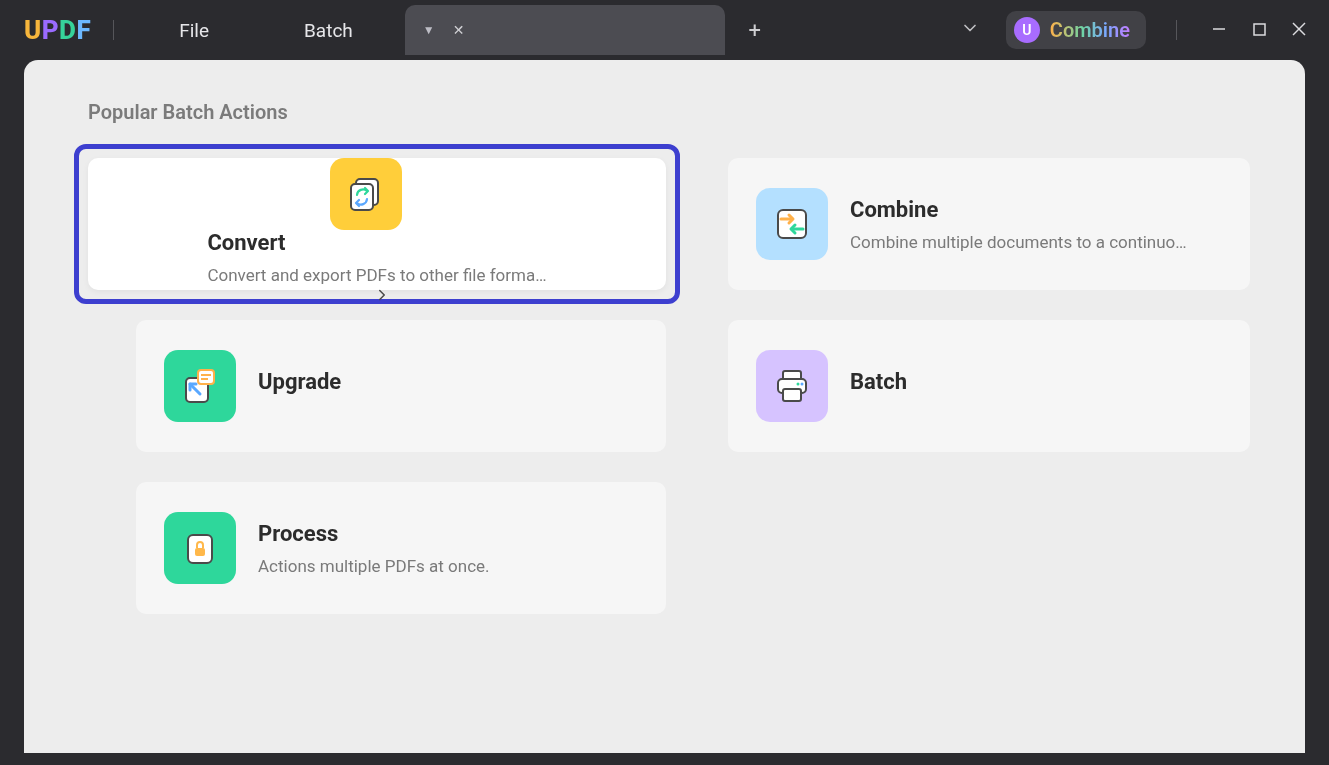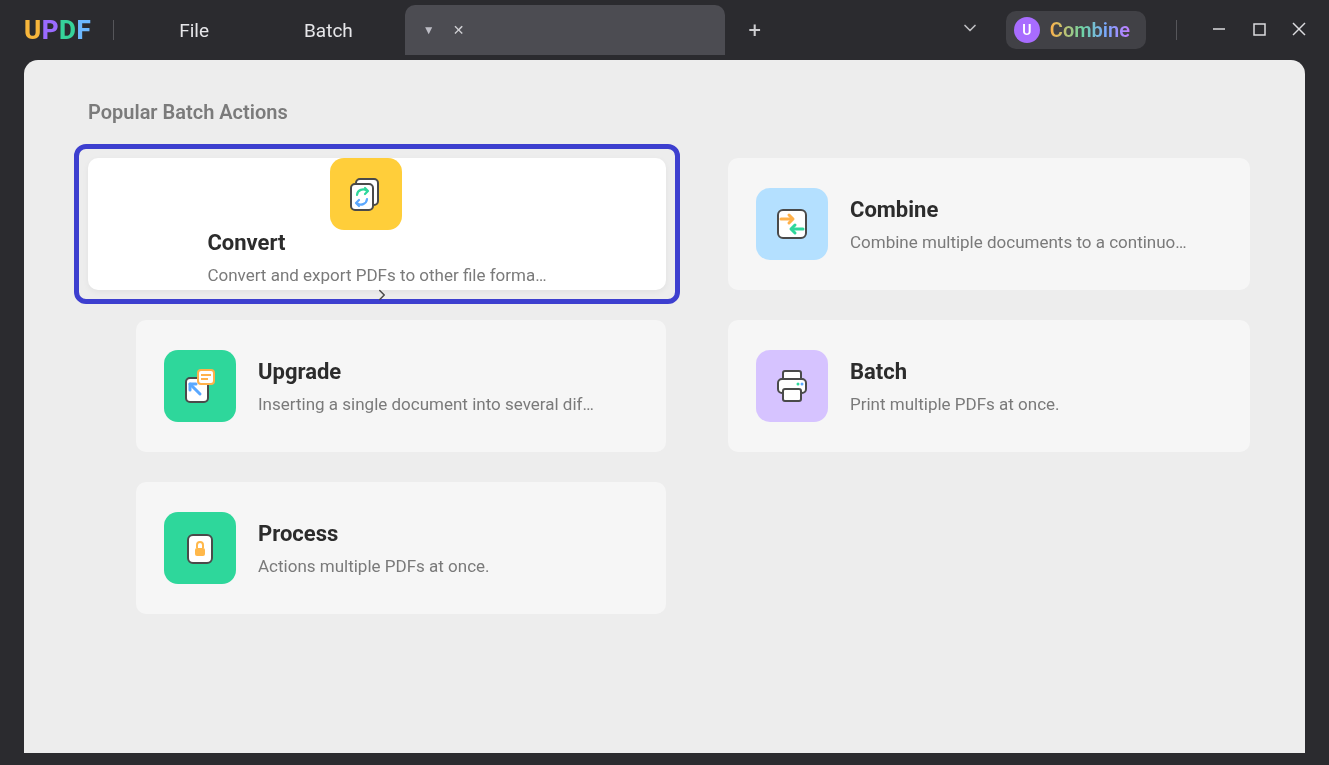--- a/index.html
+++ b/index.html
@@ -299,39 +299,37 @@
             <rect x="8" y="14" width="22" height="24" rx="4" fill="#fff" stroke="#4a4a4a" stroke-width="2"></rect>
             <rect x="20" y="6" width="16" height="14" rx="3" fill="#fff" stroke="#ffb14a" stroke-width="2"></rect>
             <line x1="23" y1="11" x2="33" y2="11" stroke="#ffb14a" stroke-width="2"></line>
             <line x1="23" y1="15" x2="30" y2="15" stroke="#ffb14a" stroke-width="2"></line>
             <line x1="12" y1="20" x2="22" y2="30" stroke="#5aa8ff" stroke-width="3" stroke-linecap="round"></line>
             <polyline points="12 26 12 20 18 20" fill="none" stroke="#5aa8ff" stroke-width="3" stroke-linecap="round" stroke-linejoin="round"></polyline>
           </svg>
         </div>
         <div class="card-body">
           <div class="card-title">Upgrade</div>
-          <div class="card-desc">Inserting a single document into several dif…</div>
         </div>
       </div>
     </div>
 
     <div class="card-wrap">
       <div class="card">
         <div class="icon-tile tile-purple">
           <svg width="44" height="44" viewBox="0 0 44 44">
             <rect x="13" y="7" width="18" height="9" rx="2" fill="#fff" stroke="#4a4a4a" stroke-width="2"></rect>
             <rect x="8" y="15" width="28" height="14" rx="4" fill="#fff" stroke="#4a4a4a" stroke-width="2"></rect>
             <rect x="13" y="25" width="18" height="12" rx="2" fill="#fff" stroke="#4a4a4a" stroke-width="2"></rect>
             <circle cx="28" cy="20" r="1.5" fill="#2ed79b"></circle>
             <circle cx="32" cy="20" r="1.5" fill="#5aa8ff"></circle>
           </svg>
         </div>
         <div class="card-body">
           <div class="card-title">Batch</div>
-          <div class="card-desc">Print multiple PDFs at once.</div>
         </div>
       </div>
     </div>
 
     <div class="card-wrap">
       <div class="card">
         <div class="icon-tile tile-green">
           <svg width="44" height="44" viewBox="0 0 44 44">
             <rect x="10" y="9" width="24" height="28" rx="5" fill="#fff" stroke="#4a4a4a" stroke-width="2"></rect>
             <rect x="17" y="22" width="10" height="8" rx="2" fill="#ffb84a"></rect>

